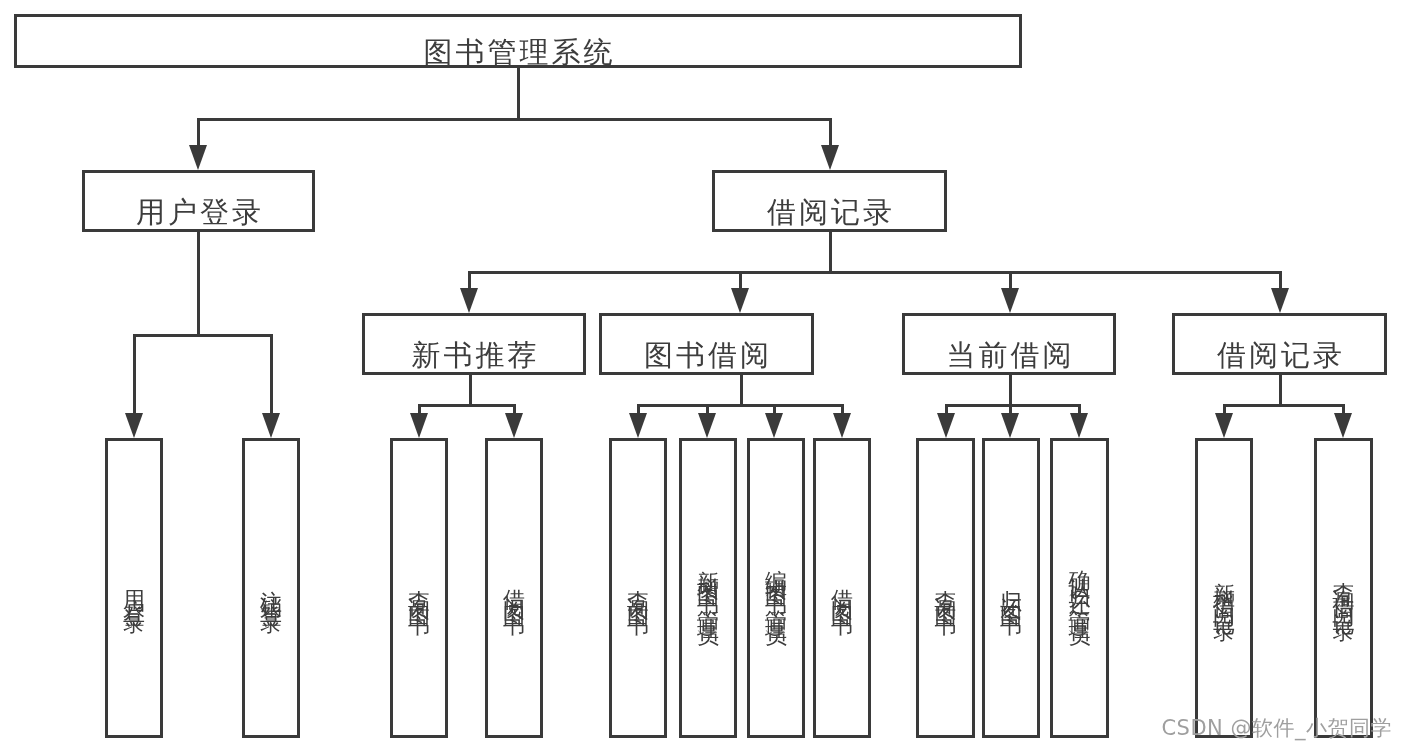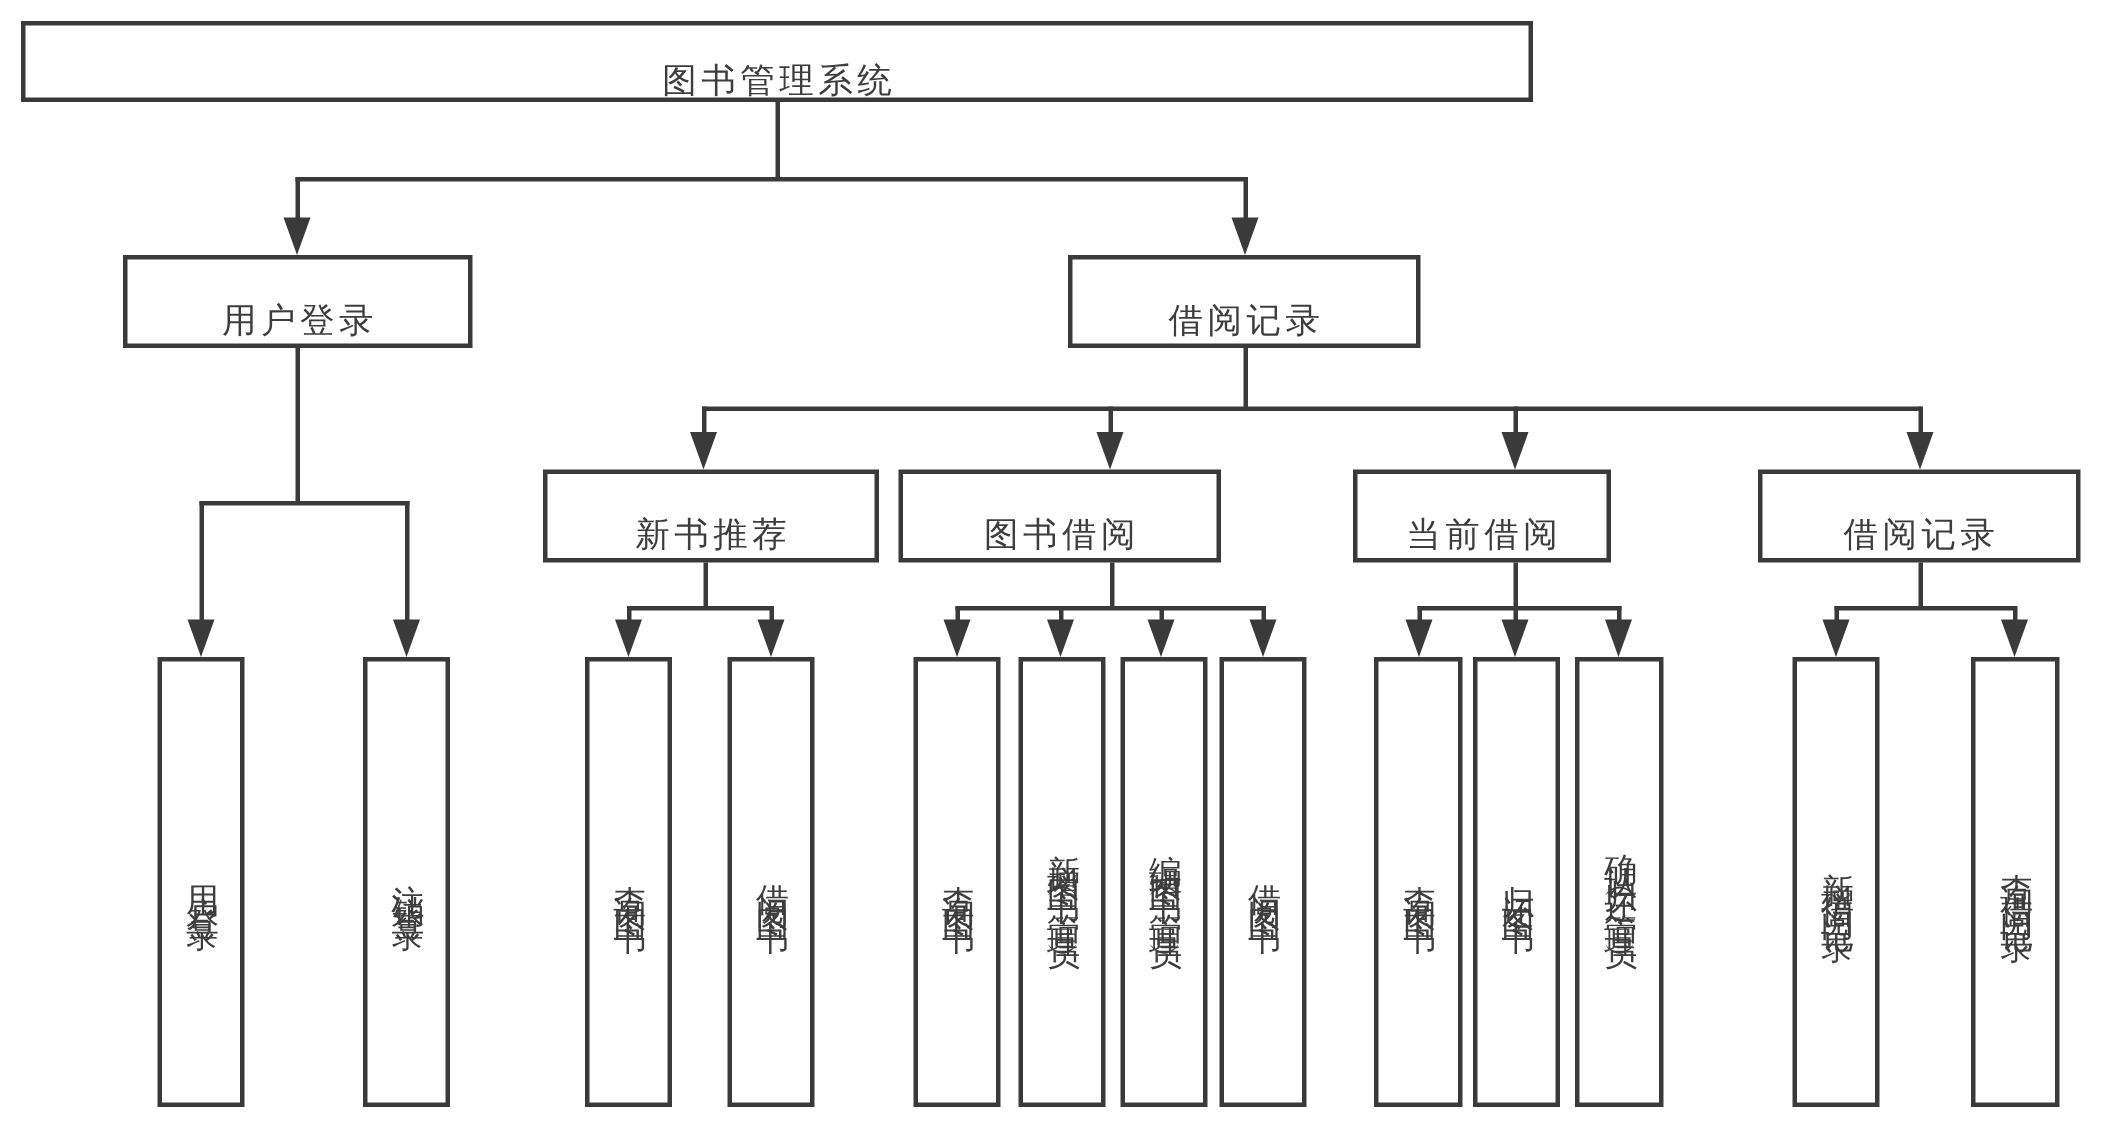--- a/index.html
+++ b/index.html
@@ -5,21 +5,21 @@
   html,body{margin:0;padding:0;background:#fff;}
   #canvas{
     position:relative;width:1405px;height:747px;background:#ffffff;
     font-family:"DejaVu Sans","Liberation Sans",sans-serif;overflow:hidden;
   }
   .node{
     position:absolute;box-sizing:border-box;background:#ffffff;
     border:3px solid #3a3a3a;display:flex;align-items:center;justify-content:center;
   }
   .node span{color:#3d3d3d;}
-  .node.h span{font-size:23px;letter-spacing:3px;text-indent:3px;white-space:nowrap;margin-top:24px;}
+  .node.h span{font-size:29px;letter-spacing:3px;text-indent:3px;white-space:nowrap;margin-top:24px;}
   .node.v span{
     writing-mode:vertical-lr;text-orientation:mixed;
     font-size:22px;letter-spacing:8px;line-height:1;
   }
   .hl{position:absolute;height:2.5px;background:#3a3a3a;}
   .vl{position:absolute;width:2.5px;background:#3a3a3a;}
   .ar{
     position:absolute;width:0;height:0;
     border-left:9px solid transparent;border-right:9px solid transparent;
     border-top:25px solid #3a3a3a;
@@ -44,21 +44,21 @@
   <div class="node h" style="left:712px;top:170px;width:235px;height:62px">
     <span>借阅记录</span>
   </div>
 
   <div class="node h" style="left:362px;top:313px;width:224px;height:62px">
     <span>新书推荐</span>
   </div>
   <div class="node h" style="left:599px;top:313px;width:215px;height:62px">
     <span>图书借阅</span>
   </div>
-  <div class="node h" style="left:902px;top:313px;width:172px;height:62px">
+  <div class="node h" style="left:902px;top:313px;width:214px;height:62px">
     <span>当前借阅</span>
   </div>
   <div class="node h" style="left:1172px;top:313px;width:215px;height:62px">
     <span>借阅记录</span>
   </div>
 
   <div class="node v" style="left:105px;top:438px;width:58px;height:300px">
     <span>用户登录</span>
   </div>
   <div class="node v" style="left:242px;top:438px;width:58px;height:300px">
@@ -154,14 +154,15 @@
   <div class="vl" style="left:1078px;top:404px;height:12px"></div>
   <div class="ar" style="left:1070px;top:413px"></div>
 
   <div class="vl" style="left:1279px;top:375px;height:31px"></div>
   <div class="hl" style="left:1223px;top:404px;width:121px"></div>
   <div class="vl" style="left:1223px;top:404px;height:12px"></div>
   <div class="ar" style="left:1215px;top:413px"></div>
   <div class="vl" style="left:1342px;top:404px;height:12px"></div>
   <div class="ar" style="left:1334px;top:413px"></div>
 
+  <div class="watermark">CSDN @软件_小贺同学</div>
 
 </div>
 
 </body></html>

